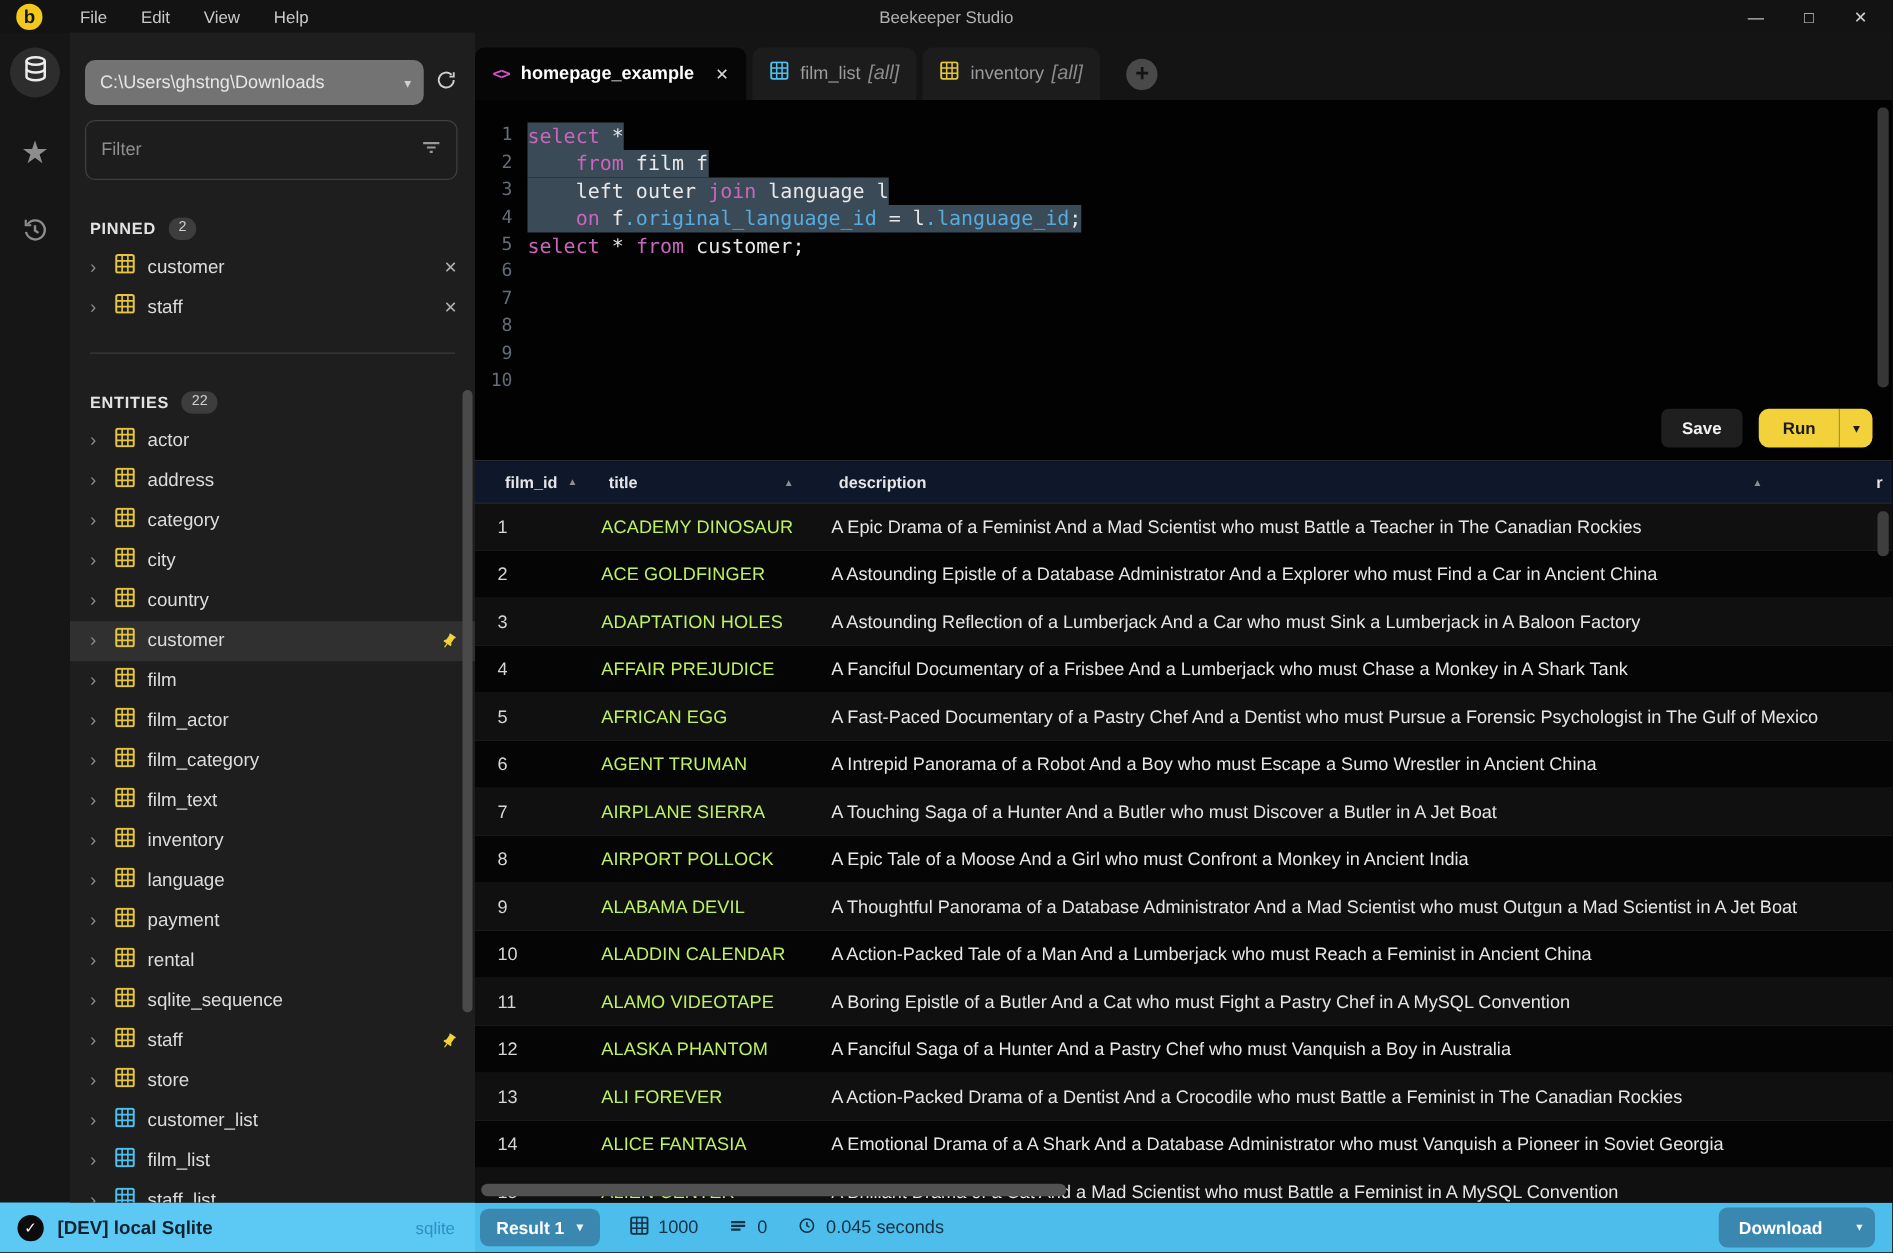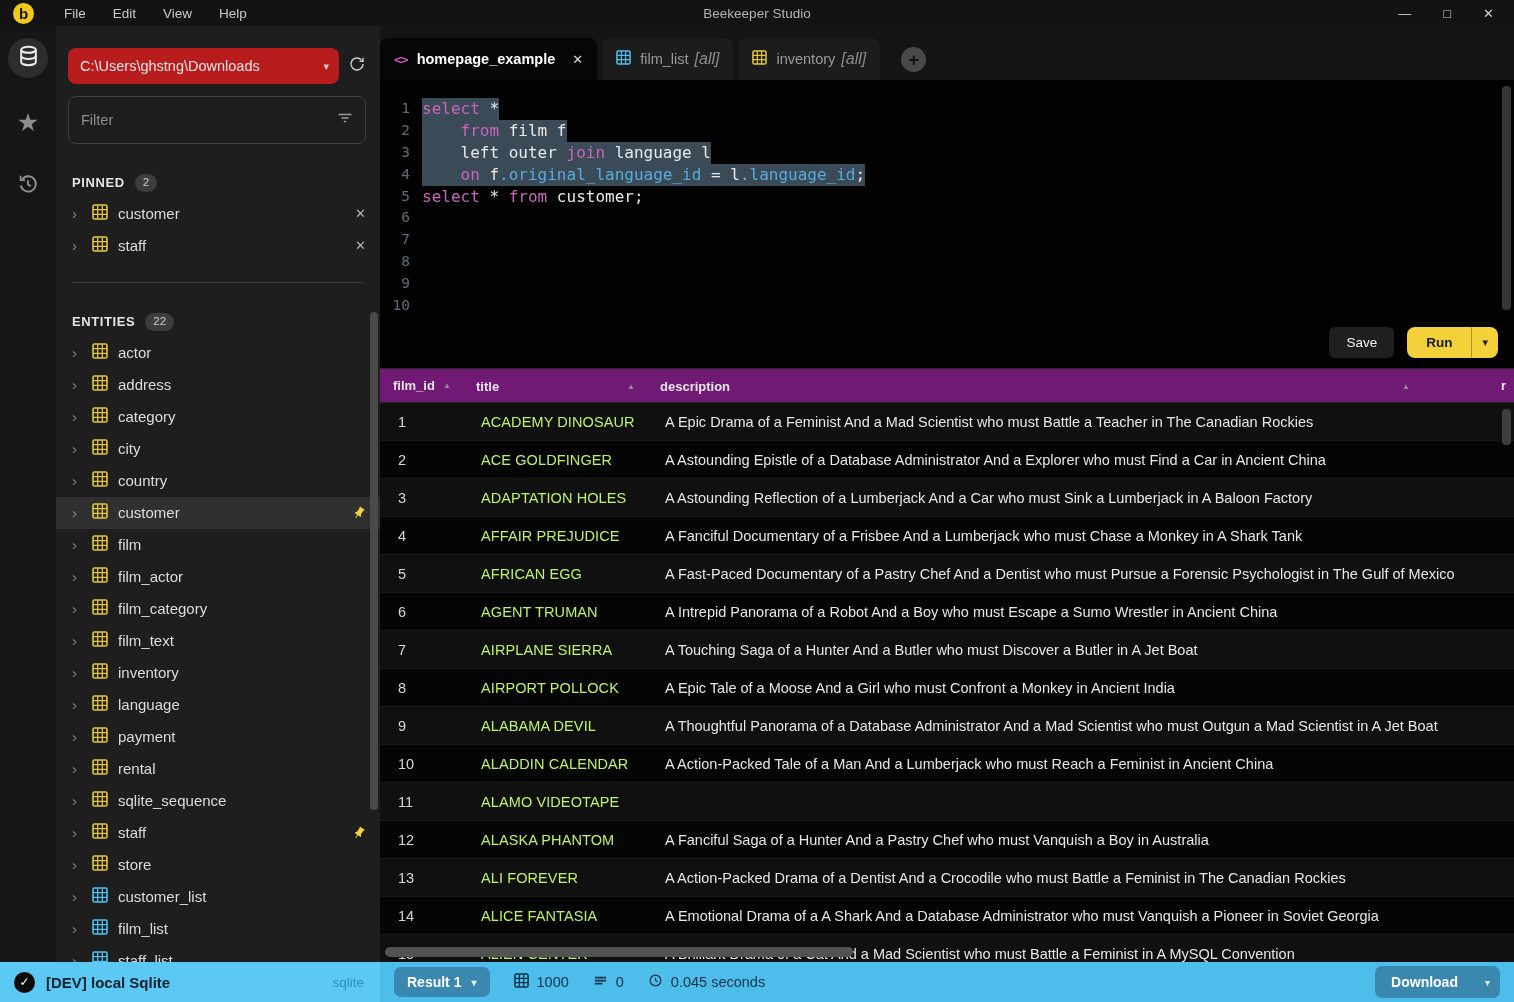--- a/index.html
+++ b/index.html
@@ -21,21 +21,21 @@
   .workspace { flex:1; display:flex; min-height:0; }
 
   .iconrail { width:56px; background:#161616; display:flex; flex-direction:column; align-items:center; padding-top:12px; gap:24px; flex:0 0 auto; }
   .rail-btn { width:40px; height:40px; border-radius:50%; display:flex; align-items:center; justify-content:center; }
   .rail-btn.active { background:#2d2d2d; }
   .rail-star { color:#8d8d8d; font-size:25px; line-height:1; }
 
   
   .sidebar { width:324px; background:#1e1e1e; position:relative; flex:0 0 auto; padding-top:22px; overflow:hidden; }
   .conn-row { display:flex; align-items:center; margin:0 14px 0 12px; gap:9px; }
-  .conn-select { flex:1; background:#b91c1c; border-radius:8px; height:36px; display:flex; align-items:center; padding:0 10px 0 12px; gap:20px;justify-content:space-between; }
+  .conn-select { flex:1; background:#737373; border-radius:8px; height:36px; display:flex; align-items:center; padding:0 10px 0 12px; gap:20px;justify-content:space-between; }
   .conn-text { flex:1; font-size:14.5px; color:#e6e6e6; white-space:nowrap; overflow:hidden; }
   .caret { color:#cfcfcf; font-size:11px; }
   .filter-box { margin:12px 14px 0 12px; height:48px; border:1px solid #3f3f3f; border-radius:8px; display:flex; align-items:center; padding:4px 12px; gap:8px; background:#1d1d1d; }
   .filter-input { flex:1; background:transparent; border:none; outline:none; color:#d8d8d8; font-size:14.5px; font-family:"Liberation Sans",sans-serif; }
   .filter-input::placeholder { color:#8f8f8f; }
 
   .section-head { display:flex; align-items:center; gap:10px; margin:30px 16px 6px 16px; }
   .section-label { font-size:13px; font-weight:bold; letter-spacing:.6px; color:#e3e3e3; }
   .badge { background:#3d3d3d; color:#cfcfcf; font-size:11.5px; border-radius:9px; padding:2px 8px; line-height:1.2; }
   .divider { height:1px; background:#3a3a3a; margin:20px 16px 0 16px; }
@@ -65,29 +65,29 @@
   .editor { height:288px; background:#020202; position:relative; padding-top:18px; flex:0 0 auto; }
   .codeline { display:flex; height:21.9px; font-family:"DejaVu Sans Mono",monospace; font-size:16px; line-height:21.9px; }
   .gutter { width:30px; text-align:right; color:#646c77; font-size:14.5px; flex:0 0 auto; }
   .codetext { margin-left:12px; white-space:pre; }
   .selwrap { background:#3b4a57; display:inline-block; }
   .tk-kw { color:#c965bd; }
   .tk-fld { color:#57abdd; }
   .tk-pl { color:#e8e8e8; }
   .ed-scroll { position:absolute; right:3px; top:6px; width:9px; height:224px; background:#363636; border-radius:4px; }
   .ed-actions { position:absolute; right:16px; bottom:10px; display:flex; gap:13px; align-items:center; }
-  .btn-save { background:#1f1f1f; color:#f2f2f2; font-weight:normal; font-size:13.5px; border:none; border-radius:6px; padding:8px 17px; font-family:"Liberation Sans",sans-serif; }
+  .btn-save { background:#1f1f1f; color:#f2f2f2; font-weight:bold; font-size:13.5px; border:none; border-radius:6px; padding:8px 17px; font-family:"Liberation Sans",sans-serif; }
   .btn-run { display:flex; align-items:stretch; background:#f2d13a; border-radius:8px; overflow:hidden; }
   .btn-run-main { padding:8px 19px; font-weight:bold; font-size:13.5px; color:#1b1b1b; }
   .btn-run-sep { width:1px; background:rgba(0,0,0,.28); }
   .btn-run-caret { padding:8px 10px; color:#1b1b1b; font-size:11px; display:flex; align-items:center; }
 
   
   .results { flex:1; background:#000; border-top:1px solid #2a2a2a; position:relative; overflow:hidden; }
-  .rt-head { height:34px; display:grid; grid-template-columns:83px 184px 1fr; align-items:center; padding-left:13px; background:#701a75; border-bottom:1px solid #262626; position:relative; }
+  .rt-head { height:34px; display:grid; grid-template-columns:83px 184px 1fr; align-items:center; padding-left:24px; background:#0f172a; border-bottom:1px solid #262626; position:relative; }
   .rt-head .h-label { font-size:13px; font-weight:bold; color:#e5e5e5; }
   .sort-arrow { color:#8f8f8f; font-size:8px; }
   .h-first { display:flex; align-items:center; gap:8px; }
   .arrow-title { position:absolute; left:247px; top:13px; }
   .arrow-desc { position:absolute; left:1022px; top:13px; }
   .h-partial { position:absolute; right:8px; top:9px; font-size:13px; font-weight:bold; color:#e5e5e5; }
   .rt-row { height:38px; display:grid; grid-template-columns:83px 184px 1fr; align-items:center; padding-left:18px; border-bottom:1px solid #191919; }
   .rt-row:nth-child(odd) { background:#101010; }
   .rt-row:nth-child(even) { background:#050505; }
   .c-id { font-size:14.5px; color:#d6d6d6; }
@@ -95,21 +95,21 @@
   .c-desc { font-size:14.5px; color:#e6e6e6; white-space:nowrap; overflow:hidden; padding-right:26px; }
   .rt-vscroll { position:absolute; right:3px; top:40px; width:9px; height:36px; background:#3e3e3e; border-radius:4px; }
   .rt-hscroll { position:absolute; left:5px; bottom:5px; width:468px; height:10px; background:#525252; border-radius:5px; }
 
   
   .statusbar { height:40px; flex:0 0 auto; display:flex; }
   .sb-left { width:380px; background:#5cc8f4; display:flex; align-items:center; padding:0 16px 0 14px; gap:11px; flex:0 0 auto; }
   .sb-check { width:21px; height:21px; border-radius:50%; background:#0c0c0c; color:#fff; font-size:12px; display:flex; align-items:center; justify-content:center; }
   .sb-conn { font-size:15px; font-weight:bold; color:#10222d; }
   .sb-dbtype { margin-left:auto; font-size:13.5px; color:#2f8fbe; }
-  .sb-main { flex:1; background:#4dbdeb; display:flex; align-items:center; padding:0 14px 0 14px; gap:24px; min-width:0; }
+  .sb-main { flex:1; background:#4dbdeb; display:flex; align-items:center; padding:0 14px 0 4px; gap:24px; min-width:0; }
   .sb-result-btn { background:#3a87b0; border-radius:7px; display:flex; align-items:center; gap:10px; padding:7px 13px; color:#fff; font-weight:bold; font-size:14px; }
   .sb-result-btn .caret { color:#e8f4fa; font-size:10px; }
   .sb-metric { display:flex; align-items:center; gap:8px; color:#123246; font-size:14.5px; }
   .sb-download { margin-left:auto; background:#3a87b0; border-radius:7px; display:flex; align-items:center; overflow:hidden; }
   .sb-dl-main { padding:8px 16px; color:#fff; font-weight:bold; font-size:14px; }
   .sb-dl-sep { width:1px; background:rgba(255,255,255,.35); }
   .sb-dl-caret { padding:8px 10px; display:flex; align-items:center; color:#eaf5fb; font-size:10px; }
 </style>
 </head>
 <body>
@@ -534,20 +534,21 @@
               <div class="c-desc">A Thoughtful Panorama of a Database Administrator And a Mad Scientist who must Outgun a Mad Scientist in A Jet Boat</div>
             </div>
             <div class="rt-row">
               <div class="c-id">10</div>
               <div class="c-title">ALADDIN CALENDAR</div>
               <div class="c-desc">A Action-Packed Tale of a Man And a Lumberjack who must Reach a Feminist in Ancient China</div>
             </div>
             <div class="rt-row">
               <div class="c-id">11</div>
               <div class="c-title">ALAMO VIDEOTAPE</div>
+              <div class="c-desc">A Boring Epistle of a Butler And a Cat who must Fight a Pastry Chef in A MySQL Convention</div>
             </div>
             <div class="rt-row">
               <div class="c-id">12</div>
               <div class="c-title">ALASKA PHANTOM</div>
               <div class="c-desc">A Fanciful Saga of a Hunter And a Pastry Chef who must Vanquish a Boy in Australia</div>
             </div>
             <div class="rt-row">
               <div class="c-id">13</div>
               <div class="c-title">ALI FOREVER</div>
               <div class="c-desc">A Action-Packed Drama of a Dentist And a Crocodile who must Battle a Feminist in The Canadian Rockies</div>

